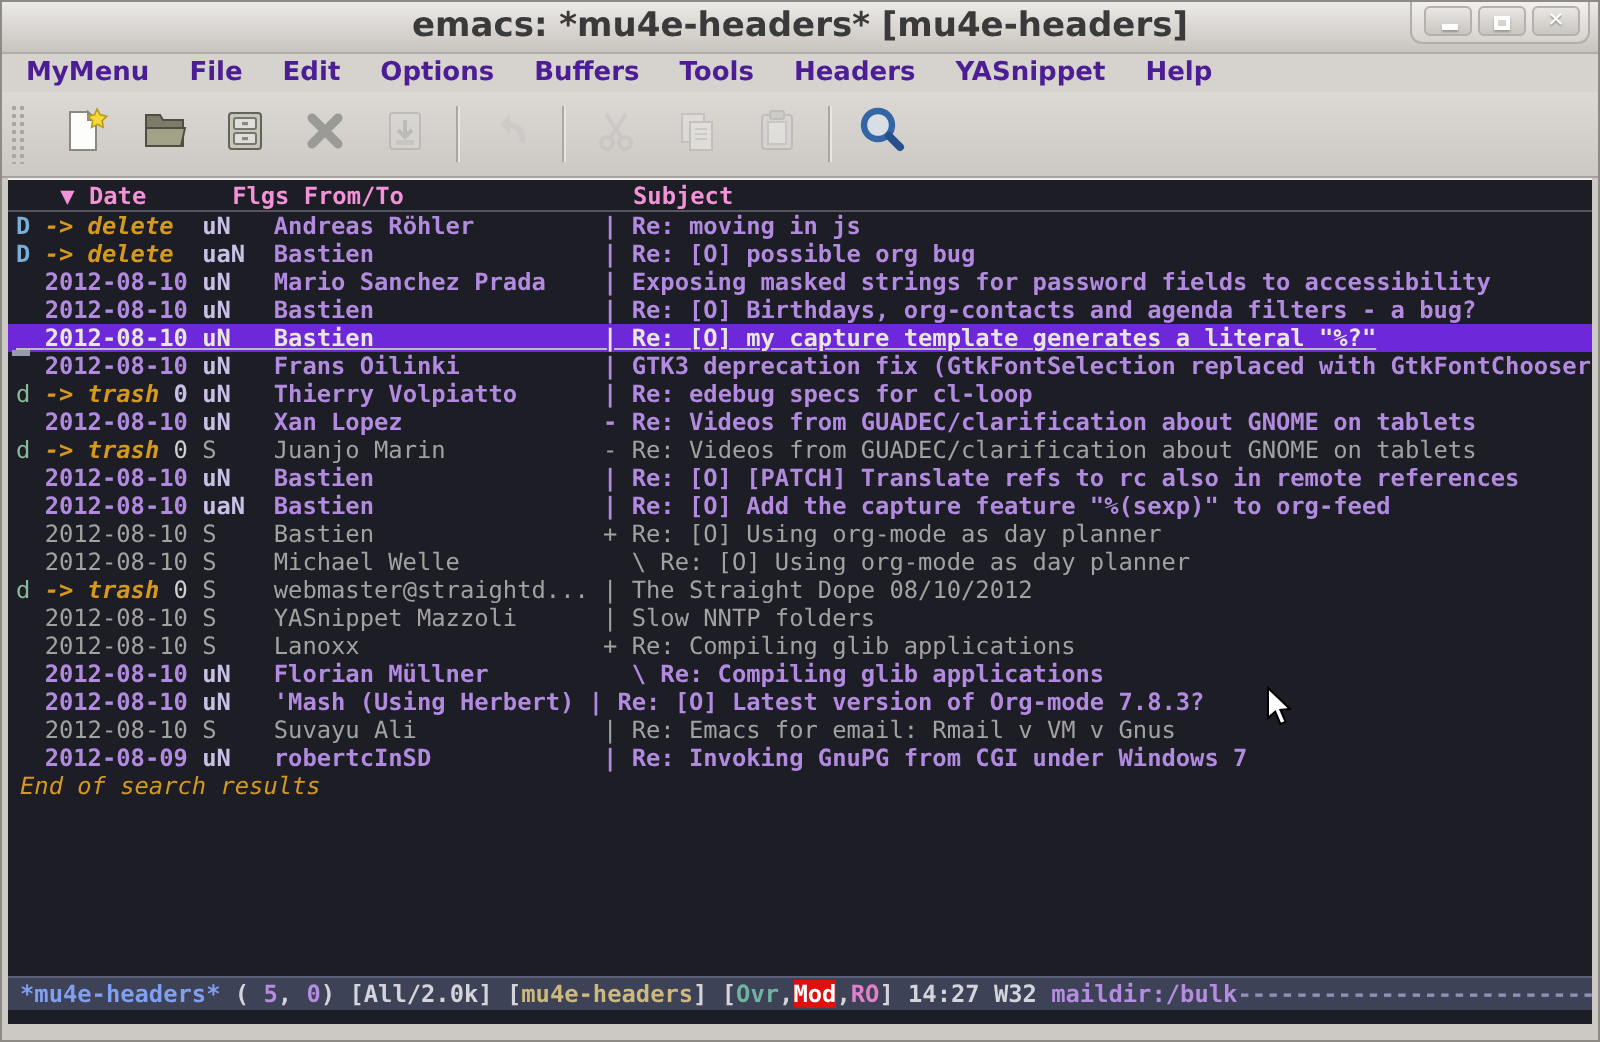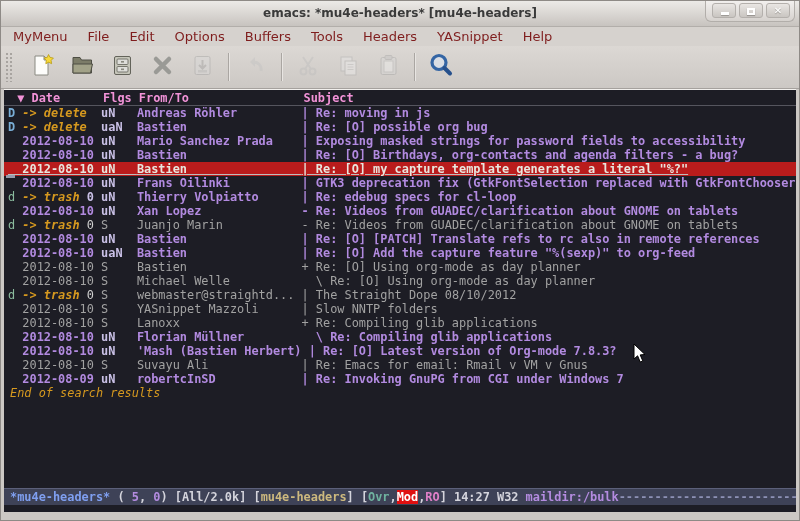--- a/index.html
+++ b/index.html
@@ -9,54 +9,54 @@
     background:#ccc8c4;border:1px solid #8e8a86;overflow:hidden;
     font-family:"DejaVu Sans",sans-serif;
   }
   
   .titlebar{
     position:relative;height:26px;
     background:linear-gradient(#eceae7,#d3cfcb 70%,#c7c3bf);
     border-bottom:1px solid #b2aeaa;
   }
   .title-text{
-    text-align:center;line-height:25px;font-size:12px;font-weight:bold;color:#3a3a3a;
+    text-align:center;line-height:25px;font-size:17px;font-weight:bold;color:#3a3a3a;
   }
   .winbtns{position:absolute;top:0;right:4px;display:flex;gap:3px;
     background:linear-gradient(#f2f0ee,#d6d2ce);border:1px solid #b2aeaa;border-top:none;
     border-radius:0 0 6px 6px;padding:2px 4px 3px 6px;}
   .winbtn{width:24px;height:15px;border:1px solid #b4b0ac;border-radius:3px;
     background:linear-gradient(#e9e6e3,#c9c5c1);position:relative;cursor:default;}
   .winbtn .g{position:absolute;left:50%;top:50%;transform:translate(-50%,-50%);
     color:#fff;font-size:10px;font-weight:bold;text-shadow:0 1px 1px #9a9692;line-height:1;}
   .g-min{width:8px;height:3px;background:#fff;box-shadow:0 1px 1px #9a9692;position:absolute;left:8px;top:8px;}
   .g-max{width:8px;height:7px;border:2px solid #fff;box-shadow:0 1px 1px #9a9692;position:absolute;left:7px;top:4px;}
   
   .menubar{height:19px;background:#d6d2ce;display:flex;align-items:center;padding-left:2px;}
-  .menu-item{font-size:13px;color:#7f1d1d;padding:0 10px;line-height:19px;cursor:default;}
+  .menu-item{font-size:13px;color:#4c1d95;padding:0 10px;line-height:19px;cursor:default;font-weight:bold;}
   
   .toolbar{height:43px;background:linear-gradient(#dcd8d4,#ccc8c4);display:flex;align-items:center;
     border-bottom:1px solid #a5a19d;padding-left:4px;}
   .tb-handle{width:9px;height:30px;margin-right:8px;
     background-image:radial-gradient(#a8a4a0 1px,transparent 1.2px);background-size:4px 4px;}
   .tb-btn{width:40px;height:36px;display:flex;align-items:center;justify-content:center;border-radius:3px;}
   .tb-btn.disabled{filter:grayscale(1) opacity(0.4);}
   .tb-sep{width:1px;height:28px;background:#aaa6a2;margin:0 6px;box-shadow:1px 0 0 #e8e5e2;}
   
   .bodywrap{padding:0 3px 6px 3px;background:#ccc8c4;}
   .editor{position:relative;height:399px;background:#1d1d25;overflow:hidden;
     border-top:1px solid #f2f0ed;}
   .mono{font-family:"DejaVu Sans Mono",monospace;font-size:11.9px;white-space:pre;}
   .header-line{height:16px;line-height:16px;color:#f293d8;font-weight:bold;
-    border-bottom:1px solid #55555e;padding-left:6px;}
+    border-bottom:1px solid #55555e;padding-left:19px;}
   .row{height:14px;line-height:14px;padding-left:4px;cursor:default;}
   .st-unread{color:#b28ae0;font-weight:bold;}
   .st-unread .f-flags,.st-unread .suffix{color:#c9c0e6;}
   .st-read{color:#a2a2a2;}
-  .st-current{background:#b91c1c;color:#e8e6de;font-weight:bold;}
+  .st-current{background:#6d28d9;color:#e8e6de;font-weight:bold;}
   .st-current .line-text{text-decoration:underline;text-decoration-color:#bdbdbd;}
   .st-current .f-flags{color:#e8e6de;}
   .mk-D{color:#79aed6;}
   .mk-d{color:#8abb9e;font-weight:normal;}
   .action{color:#d6991f;font-style:italic;font-weight:bold;}
   .suffix{color:#cfcfcf;font-style:normal;}
   .end-line{height:14px;line-height:14px;padding-left:6px;color:#d6991f;
     font-style:italic;font-weight:normal;}
   .text-cursor{position:absolute;left:2px;width:9px;height:3px;background:#959bac;}
   
@@ -195,21 +195,21 @@
           <div class="row mono st-unread"><span class="line-text"><span class="mk ">  </span><span class="f-date">2012-08-10 </span><span class="f-flags">uN   </span><span class="f-from">Xan Lopez              </span><span class="f-subj">- Re: Videos from GUADEC/clarification about GNOME on tablets</span></span></div>
           <div class="row mono st-read"><span class="line-text"><span class="mk mk-d">d </span><span class="action">-&gt; trash</span><span class="suffix"> 0 </span><span class="f-flags">S    </span><span class="f-from">Juanjo Marin           </span><span class="f-subj">- Re: Videos from GUADEC/clarification about GNOME on tablets</span></span></div>
           <div class="row mono st-unread"><span class="line-text"><span class="mk ">  </span><span class="f-date">2012-08-10 </span><span class="f-flags">uN   </span><span class="f-from">Bastien                </span><span class="f-subj">| Re: [O] [PATCH] Translate refs to rc also in remote references</span></span></div>
           <div class="row mono st-unread"><span class="line-text"><span class="mk ">  </span><span class="f-date">2012-08-10 </span><span class="f-flags">uaN  </span><span class="f-from">Bastien                </span><span class="f-subj">| Re: [O] Add the capture feature "%(sexp)" to org-feed</span></span></div>
           <div class="row mono st-read"><span class="line-text"><span class="mk ">  </span><span class="f-date">2012-08-10 </span><span class="f-flags">S    </span><span class="f-from">Bastien                </span><span class="f-subj">+ Re: [O] Using org-mode as day planner</span></span></div>
           <div class="row mono st-read"><span class="line-text"><span class="mk ">  </span><span class="f-date">2012-08-10 </span><span class="f-flags">S    </span><span class="f-from">Michael Welle          </span><span class="f-subj">  \ Re: [O] Using org-mode as day planner</span></span></div>
           <div class="row mono st-read"><span class="line-text"><span class="mk mk-d">d </span><span class="action">-&gt; trash</span><span class="suffix"> 0 </span><span class="f-flags">S    </span><span class="f-from">webmaster@straightd... </span><span class="f-subj">| The Straight Dope 08/10/2012</span></span></div>
           <div class="row mono st-read"><span class="line-text"><span class="mk ">  </span><span class="f-date">2012-08-10 </span><span class="f-flags">S    </span><span class="f-from">YASnippet Mazzoli      </span><span class="f-subj">| Slow NNTP folders</span></span></div>
           <div class="row mono st-read"><span class="line-text"><span class="mk ">  </span><span class="f-date">2012-08-10 </span><span class="f-flags">S    </span><span class="f-from">Lanoxx                 </span><span class="f-subj">+ Re: Compiling glib applications</span></span></div>
           <div class="row mono st-unread"><span class="line-text"><span class="mk ">  </span><span class="f-date">2012-08-10 </span><span class="f-flags">uN   </span><span class="f-from">Florian Müllner        </span><span class="f-subj">  \ Re: Compiling glib applications</span></span></div>
-          <div class="row mono st-unread"><span class="line-text"><span class="mk ">  </span><span class="f-date">2012-08-10 </span><span class="f-flags">uN   </span><span class="f-from">'Mash (Bastien Herbert) </span><span class="f-subj">| Re: [O] Latest version of Org-mode 7.8.3?</span></span></div>
+          <div class="row mono st-unread"><span class="line-text"><span class="mk ">  </span><span class="f-date">2012-08-10 </span><span class="f-flags">uN   </span><span class="f-from">'Mash (Using Herbert) </span><span class="f-subj">| Re: [O] Latest version of Org-mode 7.8.3?</span></span></div>
           <div class="row mono st-read"><span class="line-text"><span class="mk ">  </span><span class="f-date">2012-08-10 </span><span class="f-flags">S    </span><span class="f-from">Suvayu Ali             </span><span class="f-subj">| Re: Emacs for email: Rmail v VM v Gnus</span></span></div>
           <div class="row mono st-unread"><span class="line-text"><span class="mk ">  </span><span class="f-date">2012-08-09 </span><span class="f-flags">uN   </span><span class="f-from">robertcInSD            </span><span class="f-subj">| Re: Invoking GnuPG from CGI under Windows 7</span></span></div>
         </div>
       <div class="end-line mono">End of search results</div>
       <div class="text-cursor" style="top:85px;"></div>
     </div>
     <div class="modeline mono" id="modeline"><span class="ml-buffer">*mu4e-headers*</span><span class="ml-plain"> ( </span><span class="ml-num">5</span><span class="ml-plain">, </span><span class="ml-num">0</span><span class="ml-plain">) </span><span class="ml-plain">[All/2.0k] </span><span class="ml-plain">[</span><span class="ml-mode">mu4e-headers</span><span class="ml-plain">] </span><span class="ml-plain">[</span><span class="ml-ovr">Ovr</span><span class="ml-plain">,</span><span class="ml-mod">Mod</span><span class="ml-plain">,</span><span class="ml-ro">RO</span><span class="ml-plain">] </span><span class="ml-plain">14:27 W32 </span><span class="ml-maildir">maildir:/bulk</span><span class="ml-dashes">----------------------------------------</span></div>
     <div class="echo"></div>
   </div>
 

